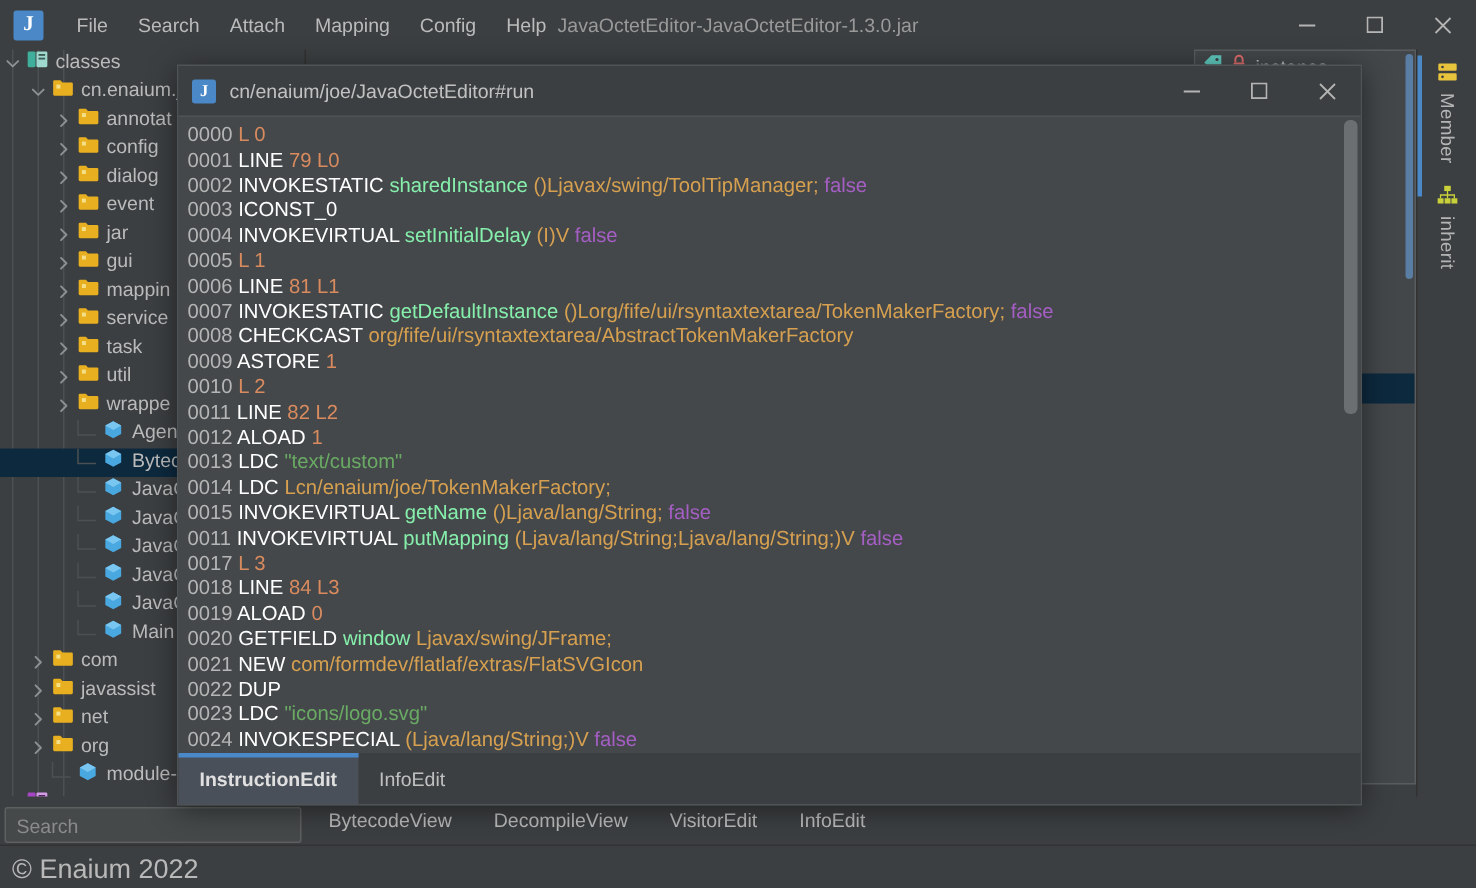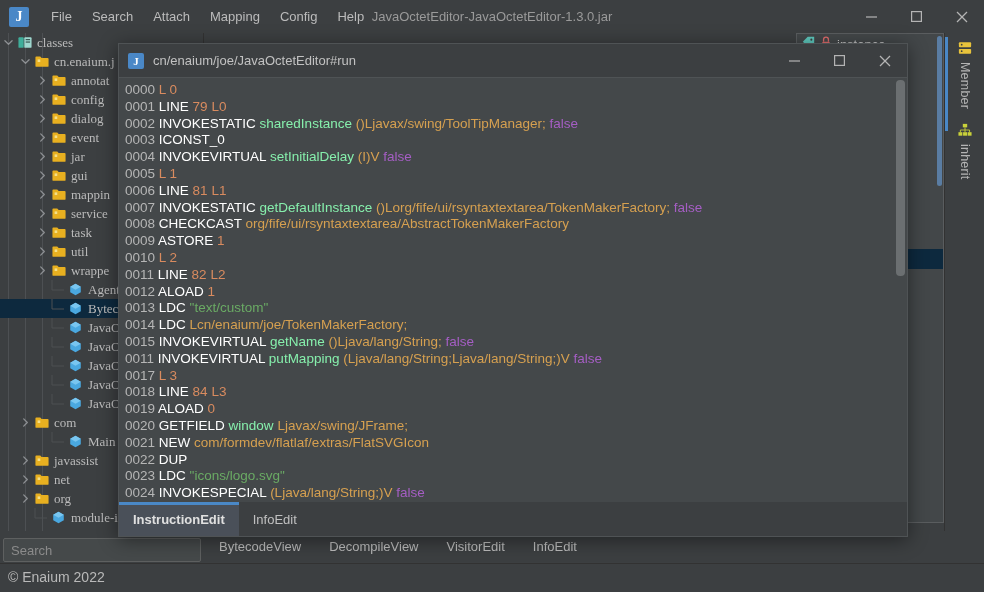--- a/index.html
+++ b/index.html
@@ -50,22 +50,22 @@
     background: #3c3f41;
   }
 
   
   .tree-panel {
     position: absolute; left: 0; top: 0; width: 204px; height: 498px;
     background: #3c3f41; overflow: hidden;
     border-right: 1px solid #323232;
   }
   .tree-row {
-    position: relative; height: 19px; display: flex; align-items: center;
-    white-space: nowrap; font-size: 13px; color: #bbbbbb; font-family: Liberation Serif, serif;
+    position: relative; height: 19px; display: flex; align-items: flex-start;
+    white-space: nowrap; font-size: 13px; color: #bbbbbb;
   }
   .tree-row.selected { background: #0d293e; }
   .twisty {
     width: 16px; height: 19px; flex: 0 0 16px;
     display: flex; align-items: center; justify-content: center;
     color: #8e9194;
   }
   .twisty svg { display: block; }
   .ticon { width: 17px; flex: 0 0 17px; display: flex; align-items: center; justify-content: center; }
   .tlabel { padding-left: 4px; }
@@ -78,21 +78,21 @@
     padding: 0 3px;
   }
   .searchbox {
     width: 198px; height: 24px; background: #45494a;
     border: 1px solid #5e6060; border-radius: 2px;
     display: flex; align-items: center; padding: 0 7px;
     color: #8b8b8b; font-size: 13px;
   }
   .copyright {
     position: absolute; left: 8px; top: 536px;
-    color: #b9b9b9; font-size: 14px;
+    color: #b9b9b9; font-size: 18px;
   }
 
   
   .editor-region {
     position: absolute; left: 205px; top: 0; width: 739px; height: 498px;
     background: #3c3f41;
   }
   .inner-frame {
     position: absolute; left: 591px; top: 0px; width: 148px; height: 490px;
     background: #434749; border: 1px solid #5a5d5f;
@@ -586,48 +586,48 @@
             </div>
             <div class="ticon">
               <svg width="13" height="13" viewBox="0 0 16 16">
                 <path d="M8 1 L14.5 4.6 V11.4 L8 15 L1.5 11.4 V4.6 Z" fill="#4aa8e0"></path>
                 <path d="M8 1 L14.5 4.6 L8 8.2 L1.5 4.6 Z" fill="#79c6f0"></path>
               </svg>
             </div>
             <div class="tlabel">JavaOct</div>
           </div>
           <div class="tree-row">
-            <div style="width: 17px; flex: 0 0 17px; height: 19px;"></div>
-            <div class="twisty">
-              <svg width="9" height="9" viewBox="0 0 10 10">
-                <path d="M3 1 L7 5 L3 9" fill="none" stroke="currentColor" stroke-width="1.4" stroke-linecap="round" stroke-linejoin="round"></path>
-              </svg>
-            </div>
-            <div class="ticon">
-              <svg width="14" height="13" viewBox="0 0 16 14">
-                <path d="M0.5 2.2 a1 1 0 0 1 1-1 H6 l1.6 1.8 H14.5 a1 1 0 0 1 1 1 V12 a1 1 0 0 1-1 1 H1.5 a1 1 0 0 1-1-1 Z" fill="#e8b020"></path>
-                <rect x="3" y="4.6" width="3" height="3" fill="#f5e08a"></rect>
-              </svg>
-            </div>
-            <div class="tlabel">com</div>
-          </div>
-          <div class="tree-row">
             <div style="width: 51px; flex: 0 0 51px; height: 19px;"></div>
             <div class="twisty">
               <svg width="16" height="19" viewBox="0 0 16 19">
                 <path d="M1 0 V10 H13" fill="none" stroke="#4d5053" stroke-width="1"></path>
               </svg>
             </div>
             <div class="ticon">
               <svg width="13" height="13" viewBox="0 0 16 16">
                 <path d="M8 1 L14.5 4.6 V11.4 L8 15 L1.5 11.4 V4.6 Z" fill="#4aa8e0"></path>
                 <path d="M8 1 L14.5 4.6 L8 8.2 L1.5 4.6 Z" fill="#79c6f0"></path>
               </svg>
             </div>
             <div class="tlabel">Main</div>
+          </div>
+          <div class="tree-row">
+            <div style="width: 17px; flex: 0 0 17px; height: 19px;"></div>
+            <div class="twisty">
+              <svg width="9" height="9" viewBox="0 0 10 10">
+                <path d="M3 1 L7 5 L3 9" fill="none" stroke="currentColor" stroke-width="1.4" stroke-linecap="round" stroke-linejoin="round"></path>
+              </svg>
+            </div>
+            <div class="ticon">
+              <svg width="14" height="13" viewBox="0 0 16 14">
+                <path d="M0.5 2.2 a1 1 0 0 1 1-1 H6 l1.6 1.8 H14.5 a1 1 0 0 1 1 1 V12 a1 1 0 0 1-1 1 H1.5 a1 1 0 0 1-1-1 Z" fill="#e8b020"></path>
+                <rect x="3" y="4.6" width="3" height="3" fill="#f5e08a"></rect>
+              </svg>
+            </div>
+            <div class="tlabel">com</div>
           </div>
           <div class="tree-row">
             <div style="width: 17px; flex: 0 0 17px; height: 19px;"></div>
             <div class="twisty">
               <svg width="9" height="9" viewBox="0 0 10 10">
                 <path d="M3 1 L7 5 L3 9" fill="none" stroke="currentColor" stroke-width="1.4" stroke-linecap="round" stroke-linejoin="round"></path>
               </svg>
             </div>
             <div class="ticon">
               <svg width="14" height="13" viewBox="0 0 16 14">

